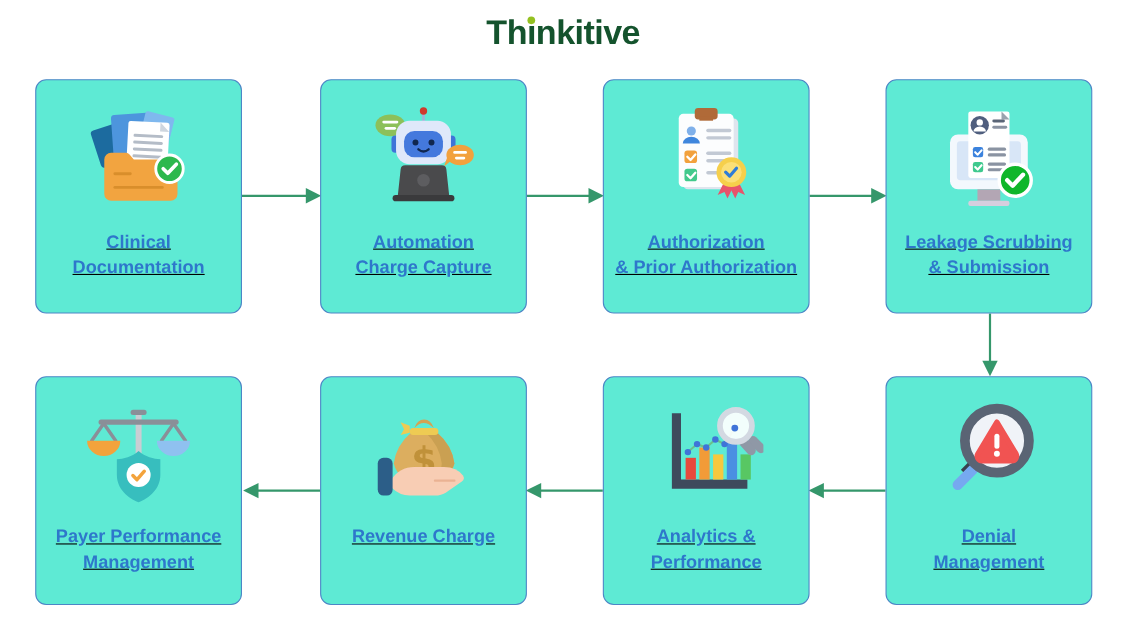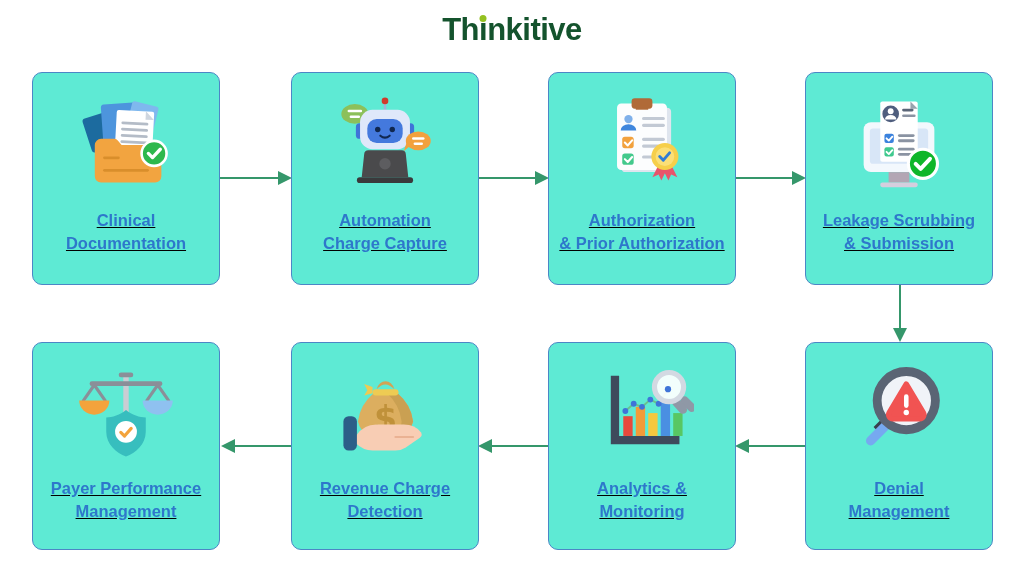--- a/index.html
+++ b/index.html
@@ -208,21 +208,20 @@
       <path d="M52 33 q12 11 14 27 a27 23 0 0 1 -9.5 17 a27 23 0 0 0 20.5 -17 q-2 -16 -15 -27 z" fill="#caa052"></path>
       <rect x="38" y="29" width="25" height="6" rx="3" fill="#eecb53"></rect>
       <path d="M38 27 l-8 -3 3 6 -3 5 8 -2 z" fill="#eecb53"></path>
       <text x="50.5" y="68" font-size="32" font-weight="bold" fill="#c0913a" text-anchor="middle" font-family="DejaVu Sans, sans-serif">$</text>
       <path d="M22 74 q7 -11 20 -11 h26 q11 0 16.5 7.5 q2 3 -1 5.2 l-13.5 9.3 q-4.5 3 -10 3 H38 q-9 0 -16 -7 z" fill="#f8cdb4"></path>
       <path d="M60 75 h17" stroke="#eab293" stroke-width="2" stroke-linecap="round" fill="none"></path>
       <rect x="10" y="55" width="13" height="33" rx="5" fill="#2c5e88"></rect>
     </svg>
     <div class="label">
       <div>Revenue Charge</div>
-      <div>Detection</div>
     </div>
   </div>
 
   <div class="box row2 c3">
     <svg class="icon" viewBox="0 0 100 100">
       <path d="M20 16 h8 v58 h58 v8 H20 z" fill="#3e4a5c"></path>
       <rect x="32" y="55" width="9" height="19" fill="#e8493c"></rect>
       <rect x="44" y="46" width="9" height="28" fill="#f29b38"></rect>
       <rect x="56" y="52" width="9" height="22" fill="#f6c83f"></rect>
       <rect x="68" y="38" width="9" height="36" fill="#4a8fe2"></rect>
@@ -233,21 +232,21 @@
       <circle cx="50" cy="46" r="2.8" fill="#3f74d8"></circle>
       <circle cx="58" cy="39" r="2.8" fill="#3f74d8"></circle>
       <circle cx="66" cy="43" r="2.8" fill="#3f74d8"></circle>
       <rect x="0" y="0" width="8" height="18" rx="4" fill="#8f98a6" transform="translate(84 37) rotate(-45 4 0) rotate(0)"></rect>
       <rect x="82" y="36" width="8" height="18" rx="4" fill="#8f98a6" transform="rotate(-42 86 45)"></rect>
       <circle cx="76" cy="27" r="14" fill="#ffffff" fill-opacity="0.92" stroke="#d3d9e2" stroke-width="5"></circle>
       <circle cx="75" cy="29" r="3" fill="#3f74d8"></circle>
     </svg>
     <div class="label">
       <div>Analytics &amp;</div>
-      <div>Monitoring</div>
+      <div>Performance</div>
     </div>
   </div>
 
   <div class="box row2 c4">
     <svg class="icon" viewBox="0 0 100 100">
       <rect x="0" y="0" width="10" height="12" fill="#39404d" transform="translate(34 57) rotate(45)"></rect>
       <rect x="0" y="-4.5" width="9" height="28" rx="4.5" fill="#76a9f0" transform="translate(33 62) rotate(45)"></rect>
       <circle cx="57" cy="40" r="28" fill="#f0f3f8" stroke="#5a6474" stroke-width="8.5"></circle>
       <path d="M57 24 l16.5 27.5 a4 4 0 0 1 -3.4 6 H43.9 a4 4 0 0 1 -3.4 -6 z" fill="#f15352" stroke="#f15352" stroke-width="5" stroke-linejoin="round"></path>
       <rect x="54.8" y="34" width="4.4" height="13" rx="2.2" fill="#ffffff"></rect>

